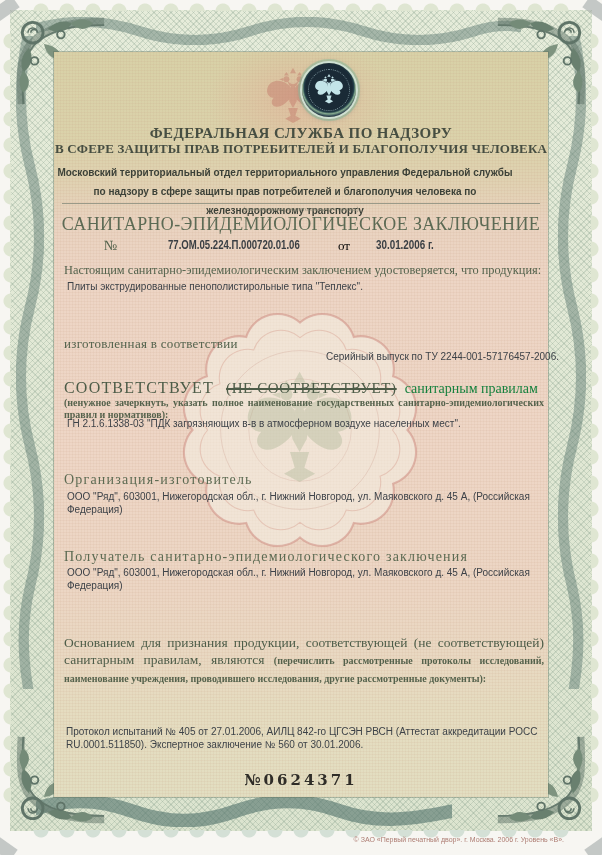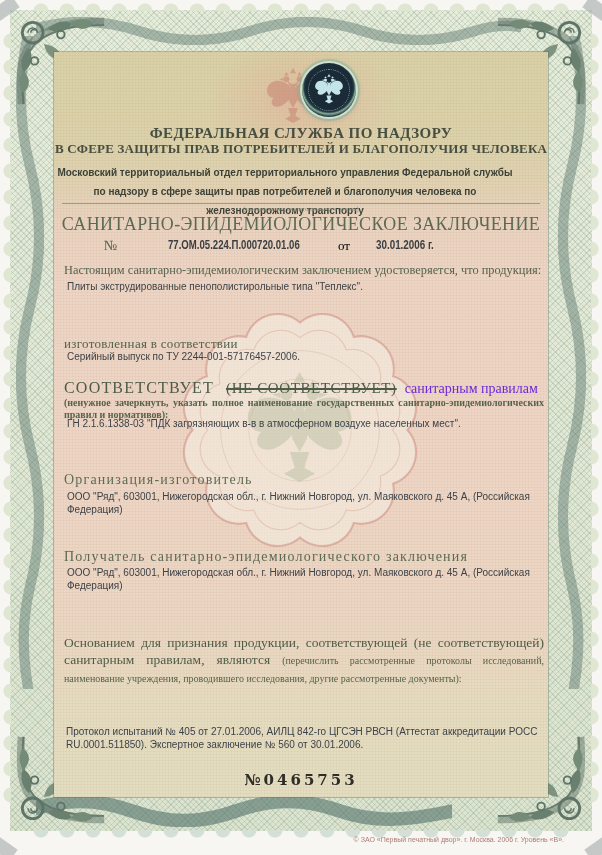--- a/index.html
+++ b/index.html
@@ -74,36 +74,36 @@
   .num-value{left:168px;font-family:"Liberation Sans",sans-serif;font-weight:bold;font-size:12px;
     color:#3a3f44;transform:scaleX(.80);transform-origin:left center;}
   .date-label{left:338px;font-size:13px;color:#000000;}
   .date-value{left:376px;font-family:"Liberation Sans",sans-serif;font-weight:bold;font-size:12px;
     color:#3a3f44;transform:scaleX(.82);transform-origin:left center;}
   .lead{font-size:13px;color:#53624c;}
   .certify{top:262px;left:64px;width:490px;white-space:nowrap;transform:scaleX(.95);transform-origin:left center;}
   .value{font-family:"Liberation Sans",sans-serif;font-size:10px;line-height:13px;color:#3d4248;}
   .product{top:280px;left:67px;width:548px;}
   .made-label{top:336px;left:64px;font-size:13px;letter-spacing:.3px;color:#53624c;}
-  .made-value{top:350px;left:67px;width:492px;}
+  .made-value{top:350px;left:67px;width:492px;text-align:right;}
   .conf-row{top:379px;left:64px;width:492px;white-space:nowrap;}
   .conf-yes{font-size:16px;letter-spacing:1.2px;color:#4d5c48;}
   .conf-no{font-size:15px;letter-spacing:.6px;color:#4d5c48;text-decoration:line-through;
     text-decoration-thickness:1.5px;margin:8px 4px 0 8px;}
-  .conf-tail{font-size:14px;color:#6d28d9;margin-top:24px;}
+  .conf-tail{font-size:14px;color:#15803d;margin-top:24px;}
   .conf-hint{top:397px;left:64px;width:480px;font-size:10px;line-height:11.5px;font-weight:bold;
     color:#55624c;text-align:justify;}
   .standards{top:417px;left:67px;width:492px;}
   .sec-label{font-size:14px;letter-spacing:1.2px;color:#5c6a52;}
   .manuf-label{top:472px;left:64px;}
   .manuf-value{top:490px;left:67px;width:492px;}
   .recip-label{top:549px;left:64px;}
   .recip-value{top:566px;left:67px;width:492px;}
   .basis{top:634px;left:64px;width:480px;text-align:justify;font-size:13.5px;line-height:17px;color:#4d5c48;}
-  .basis .hint{font-size:10px;font-weight:normal;color:#55624c;}
+  .basis .hint{font-size:10px;font-weight:bold;color:#55624c;}
   .basis-value{top:682px;left:66px;width:492px;margin-top:43px;}
   .serial{top:771px;font-family:"DejaVu Serif",serif;font-weight:bold;font-size:15px;
     letter-spacing:3px;color:#2f2d28;}
   .imprint{top:836px;right:38px;font-family:"Liberation Sans",sans-serif;font-size:7px;color:#ad7c72;z-index:8;}
   .hidden-defs{position:absolute;width:0;height:0;overflow:hidden;}
 </style>
 </head>
 <body>
 
 <svg class="hidden-defs" aria-hidden="true">
@@ -238,16 +238,16 @@
   <div class="txt value manuf-value">ООО "Ряд", 603001, Нижегородская обл., г. Нижний Новгород, ул. Маяковского д. 45 А, (Российская Федерация)</div>
 
   <div class="txt sec-label recip-label">Получатель санитарно-эпидемиологического заключения</div>
   <div class="txt value recip-value">ООО "Ряд", 603001, Нижегородская обл., г. Нижний Новгород, ул. Маяковского д. 45 А, (Российская Федерация)</div>
 
   <div class="txt basis">
     <span>Основанием для признания продукции, соответствующей (не соответствующей) санитарным правилам, являются </span><span class="hint">(перечислить рассмотренные протоколы исследований, наименование учреждения, проводившего исследования, другие рассмотренные документы):</span>
   </div>
   <div class="txt value basis-value">Протокол испытаний № 405 от 27.01.2006, АИЛЦ 842-го ЦГСЭН РВСН (Аттестат аккредитации РОСС RU.0001.511850). Экспертное заключение № 560 от 30.01.2006.</div>
 
-  <div class="txt center serial">№0465753</div>
+  <div class="txt center serial">№0624371</div>
   <div class="txt imprint">© ЗАО «Первый печатный двор». г. Москва. 2006 г. Уровень «В».</div>
 
 </div>
 
 </body></html>

